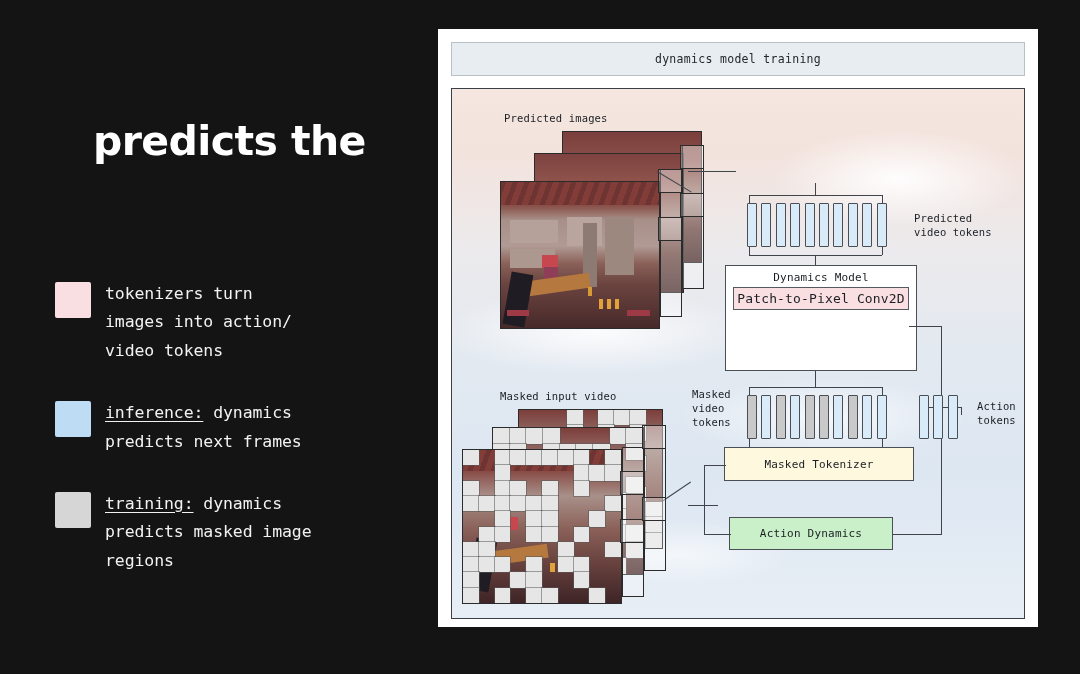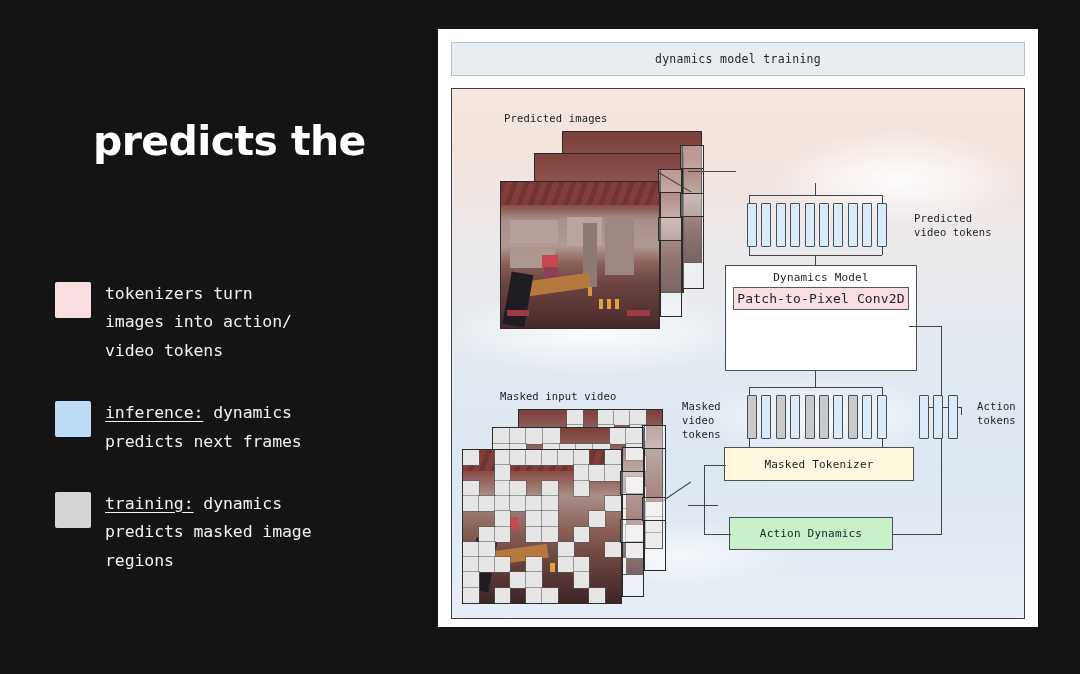--- a/index.html
+++ b/index.html
@@ -247,21 +247,21 @@
           <div class="tok tok-blue"></div>
           <div class="tok tok-gray"></div>
           <div class="tok tok-blue"></div>
           <div class="tok tok-gray"></div>
           <div class="tok tok-gray"></div>
           <div class="tok tok-blue"></div>
           <div class="tok tok-gray"></div>
           <div class="tok tok-blue"></div>
           <div class="tok tok-blue"></div>
         </div>
-      <div class="label" style="left:230px;top:298px;margin-top:12px;">Masked
+      <div class="label" style="left:240px;top:298px;">Masked
 video
 tokens</div>
 
       <div class="ln lnh" style="left:469px;top:318px;width:40px;"></div>
       <div class="ln lnv" style="left:469px;top:318px;height:8px;"></div>
       <div class="ln lnv" style="left:509px;top:318px;height:8px;"></div>
       <div class="tokrow" id="tokrow-action" style="left:467px;top:306px;">
           <div class="tok tok-blue"></div>
           <div class="tok tok-blue"></div>
           <div class="tok tok-blue"></div>

